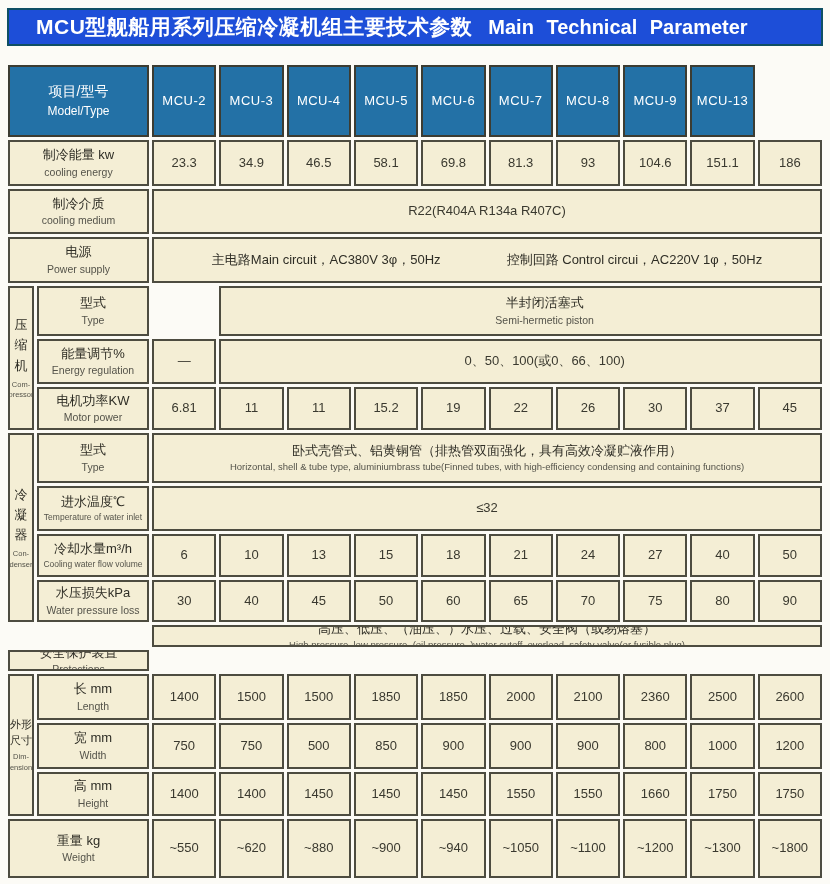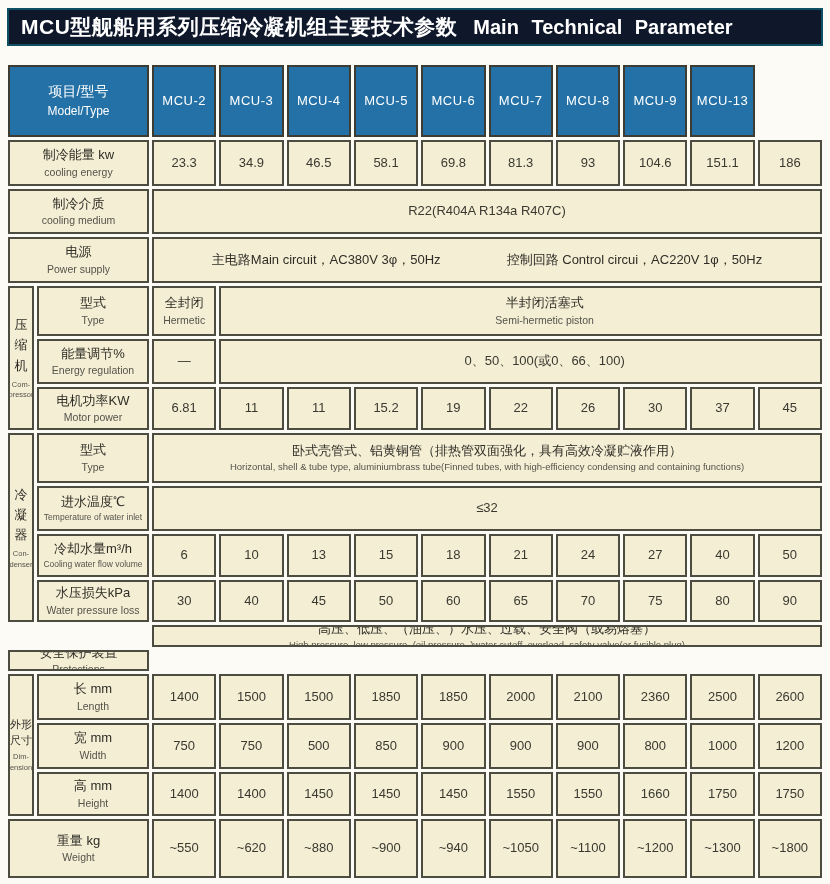--- a/index.html
+++ b/index.html
@@ -6,22 +6,22 @@
   body{
     width:830px;height:884px;
     background:#fcfbf6;
     font-family:"Liberation Sans", sans-serif;
     color:#3a392f;
     position:relative;
   }
   
   .title-bar{
     margin:8px 7px 0 7px;height:38px;box-sizing:border-box;
-    background:#0f172a;border:2px solid #0f4f63;
-    display:flex;align-items:center;gap:16px;padding:0 12px;
+    background:#1d4ed8;border:2px solid #0f4f63;
+    display:flex;align-items:center;gap:16px;padding:0 27px;
     color:#ffffff;font-weight:bold;white-space:nowrap;overflow:hidden;
   }
   .title-cn{font-size:21px;letter-spacing:.5px;}
   .title-en{font-size:20px;word-spacing:7px;}
 
   
   .table{margin:19px 8px 0 8px;display:flex;flex-direction:column;gap:3px;}
   .cell{
     border:2px solid #4d4c40;background:#f4eed5;box-sizing:border-box;
     display:flex;flex-direction:column;align-items:center;justify-content:center;
@@ -128,24 +128,20 @@
         <span class="ven">Com-</span>
         <span class="ven">pressor</span>
       </div>
     </div>
     <div class="group-rows">
       <div class="grow h50">
         <div class="cell">
           <div class="cn">型式</div>
           <div class="en">Type</div>
         </div>
-        <div class="cell">
-          <div class="cn">全封闭</div>
-          <div class="en">Hermetic</div>
-        </div>
         <div class="cell span-rest3">
           <div class="cn">半封闭活塞式</div>
           <div class="en">Semi-hermetic piston</div>
         </div>
       </div>
       <div class="grow h45">
         <div class="cell">
           <div class="cn">能量调节%</div>
           <div class="en">Energy regulation</div>
         </div>

